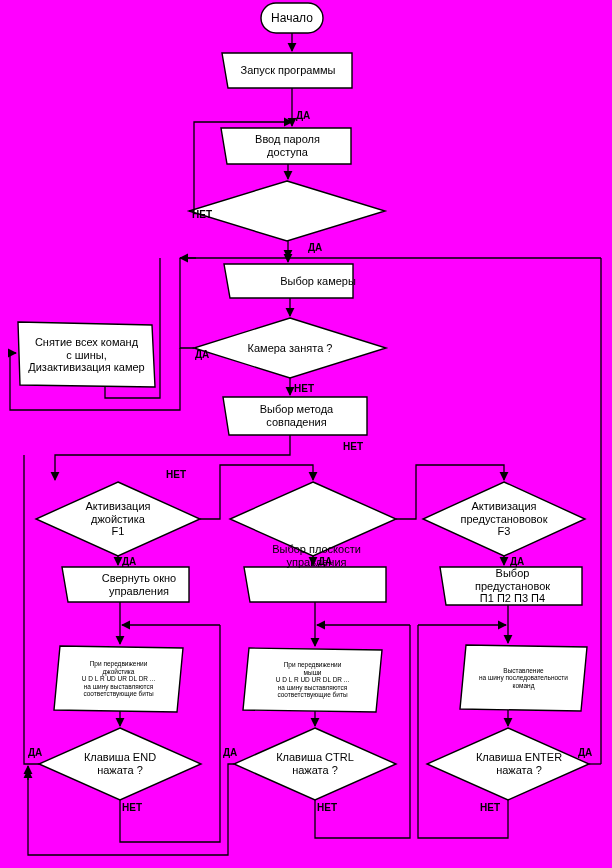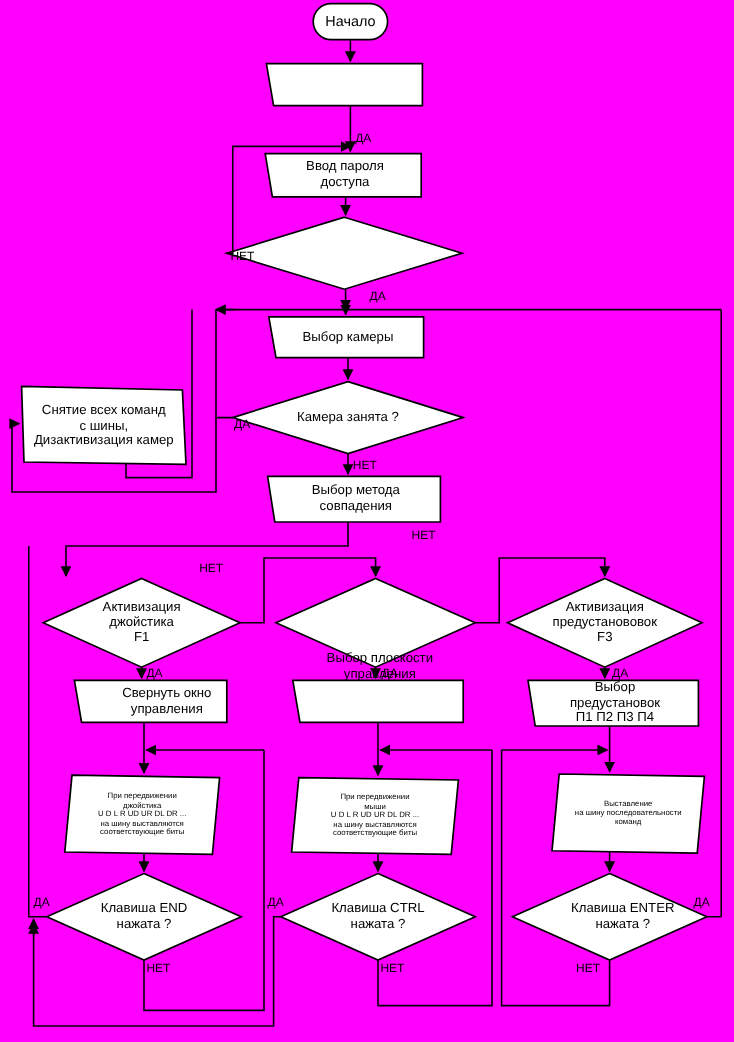--- a/index.html
+++ b/index.html
@@ -35,20 +35,21 @@
     pointer-events: none;
     line-height: 1.18;
     white-space: pre-line;
   }
   .edge-label {
     position: absolute;
     color: #000000;
     font-size: 10px;
     line-height: 1;
     white-space: nowrap;
+    font-weight: bold;
   }
   .t-start  { font-size: 12px; }
   .t-normal { font-size: 11px; }
   .t-small  { font-size: 6.5px; }
 </style>
 </head>
 <body>
 
 <div id="stage">
 
@@ -149,26 +150,27 @@
       <path d="M24,519 L24,455"></path>
 
       <path d="M234,764 L228,764 L228,855 L28,855 L28,770" marker-end="url(#arrow)"></path>
 
       <path d="M28,780 L28,766" marker-end="url(#arrow)"></path>
     </g>
   </svg>
 
   <div class="shape-label t-start" style="left:261px;top:3px;width:62px;height:30px;">Начало</div>
 
+  <div class="shape-label t-normal" style="left:224px;top:53px;width:128px;height:35px;">Запуск программы</div>
 
   <div class="shape-label t-normal" style="left:224px;top:128px;width:127px;height:36px;">Ввод пароля
 доступа</div>
 
 
-  <div class="shape-label t-normal" style="left:227px;top:264px;width:126px;height:34px;">Выбор камеры</div>
+  <div class="shape-label t-normal" style="left:227px;top:264px;width:126px;height:34px;padding-left:28px;">Выбор камеры</div>
 
   <div class="shape-label t-normal" style="left:212px;top:336px;width:156px;height:24px;">Камера занята ?</div>
 
   <div class="shape-label t-normal" style="left:20px;top:326px;width:133px;height:58px;">Снятие всех команд
 с шины,
 Дизактивизация камер</div>
 
   <div class="shape-label t-normal" style="left:226px;top:397px;width:141px;height:38px;">Выбор метода
 совпадения</div>
 

